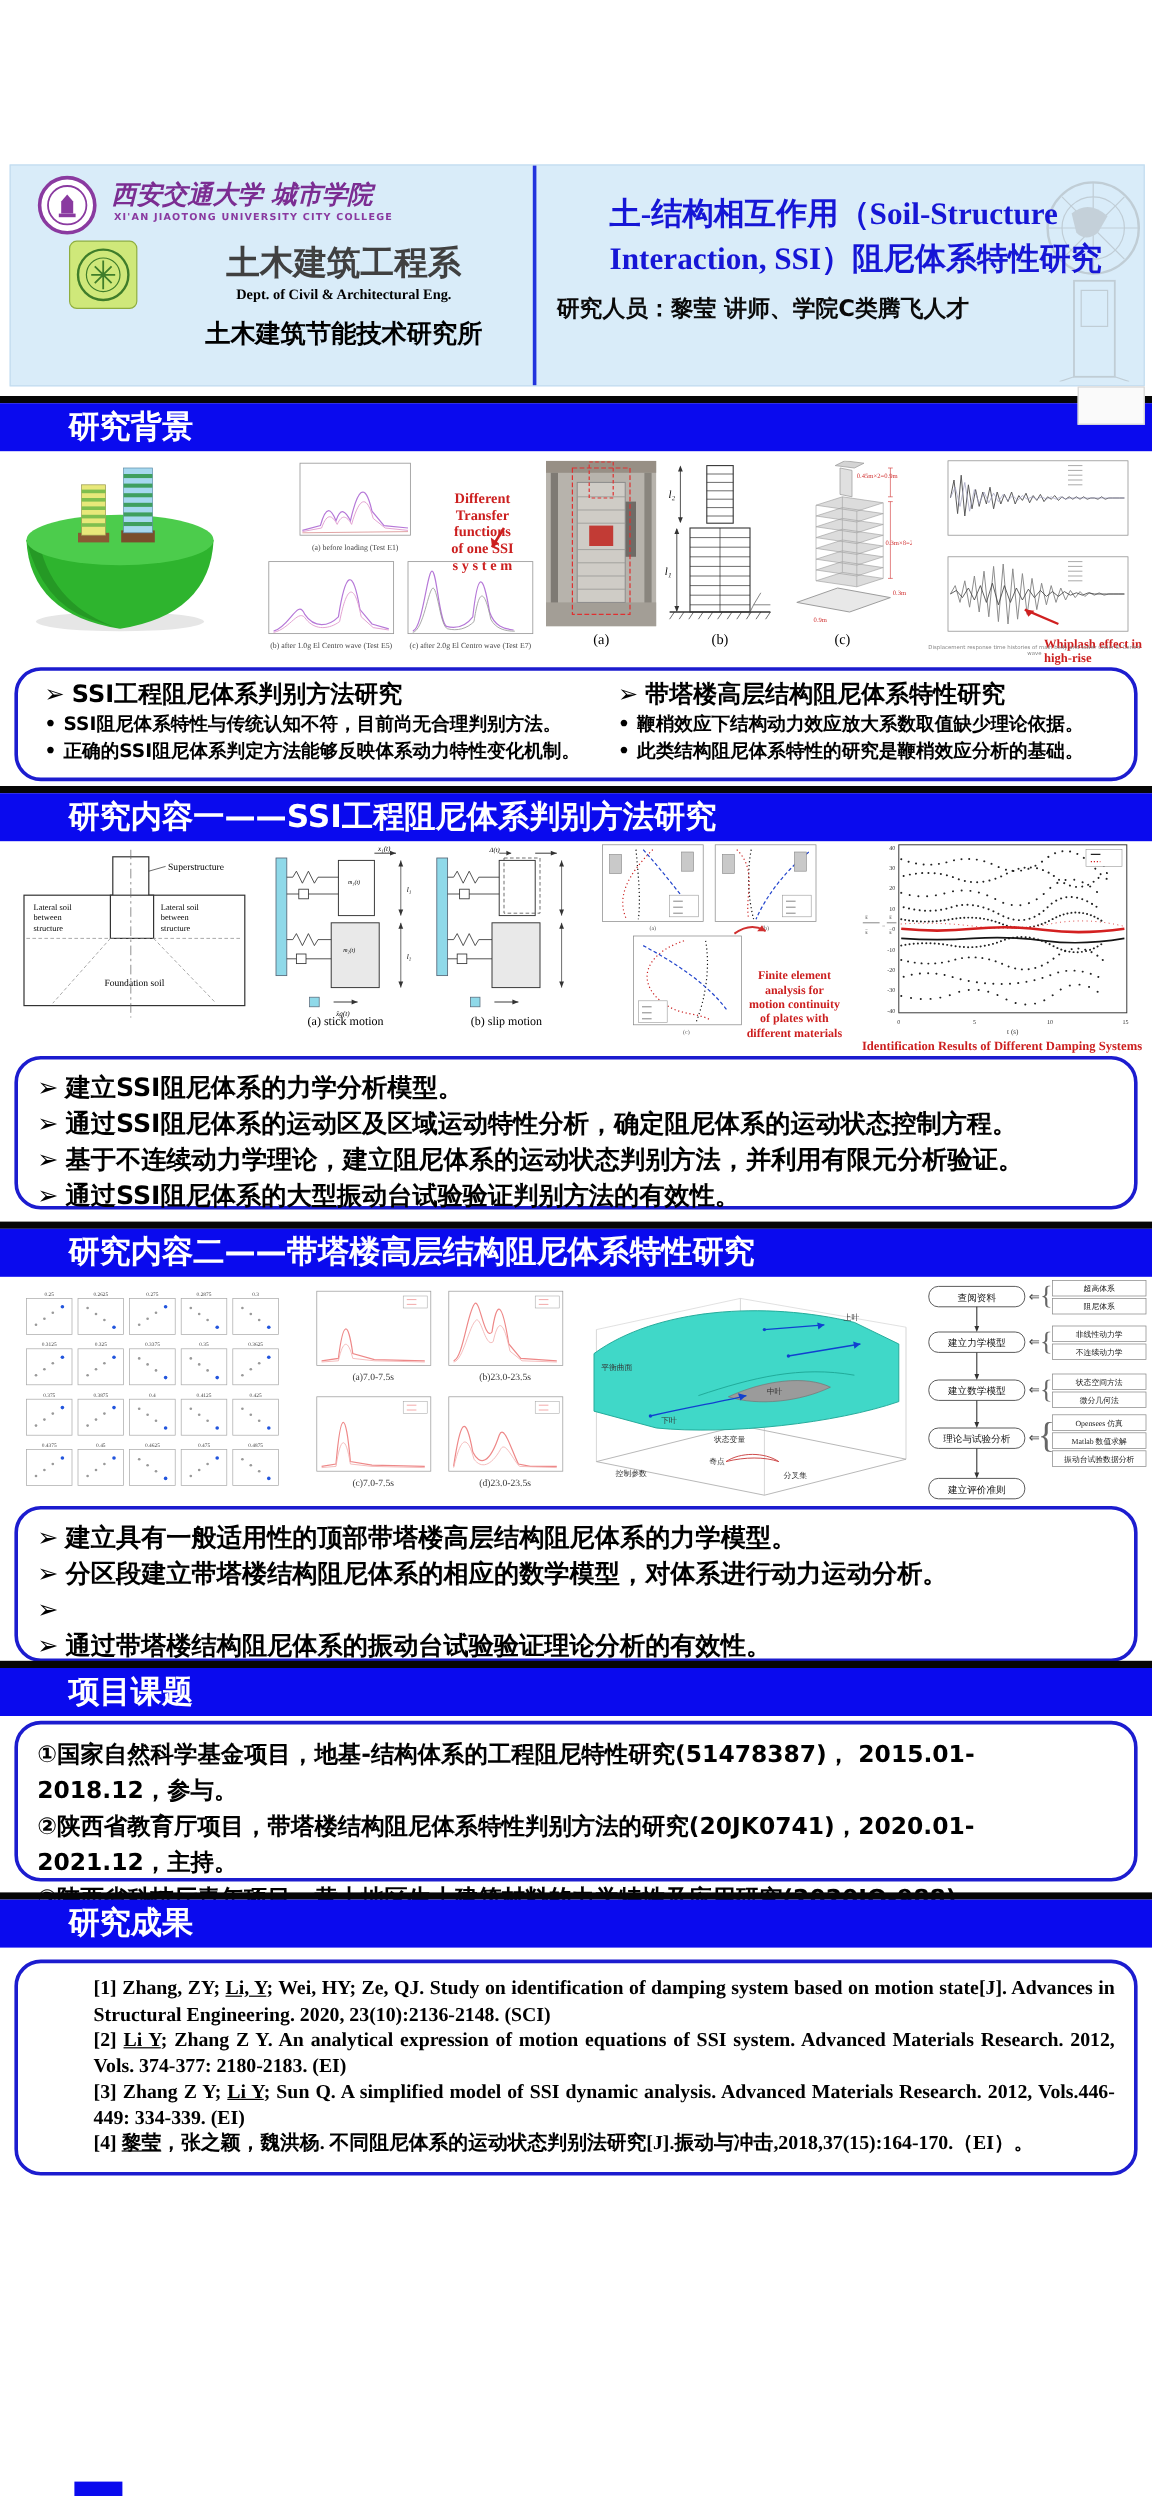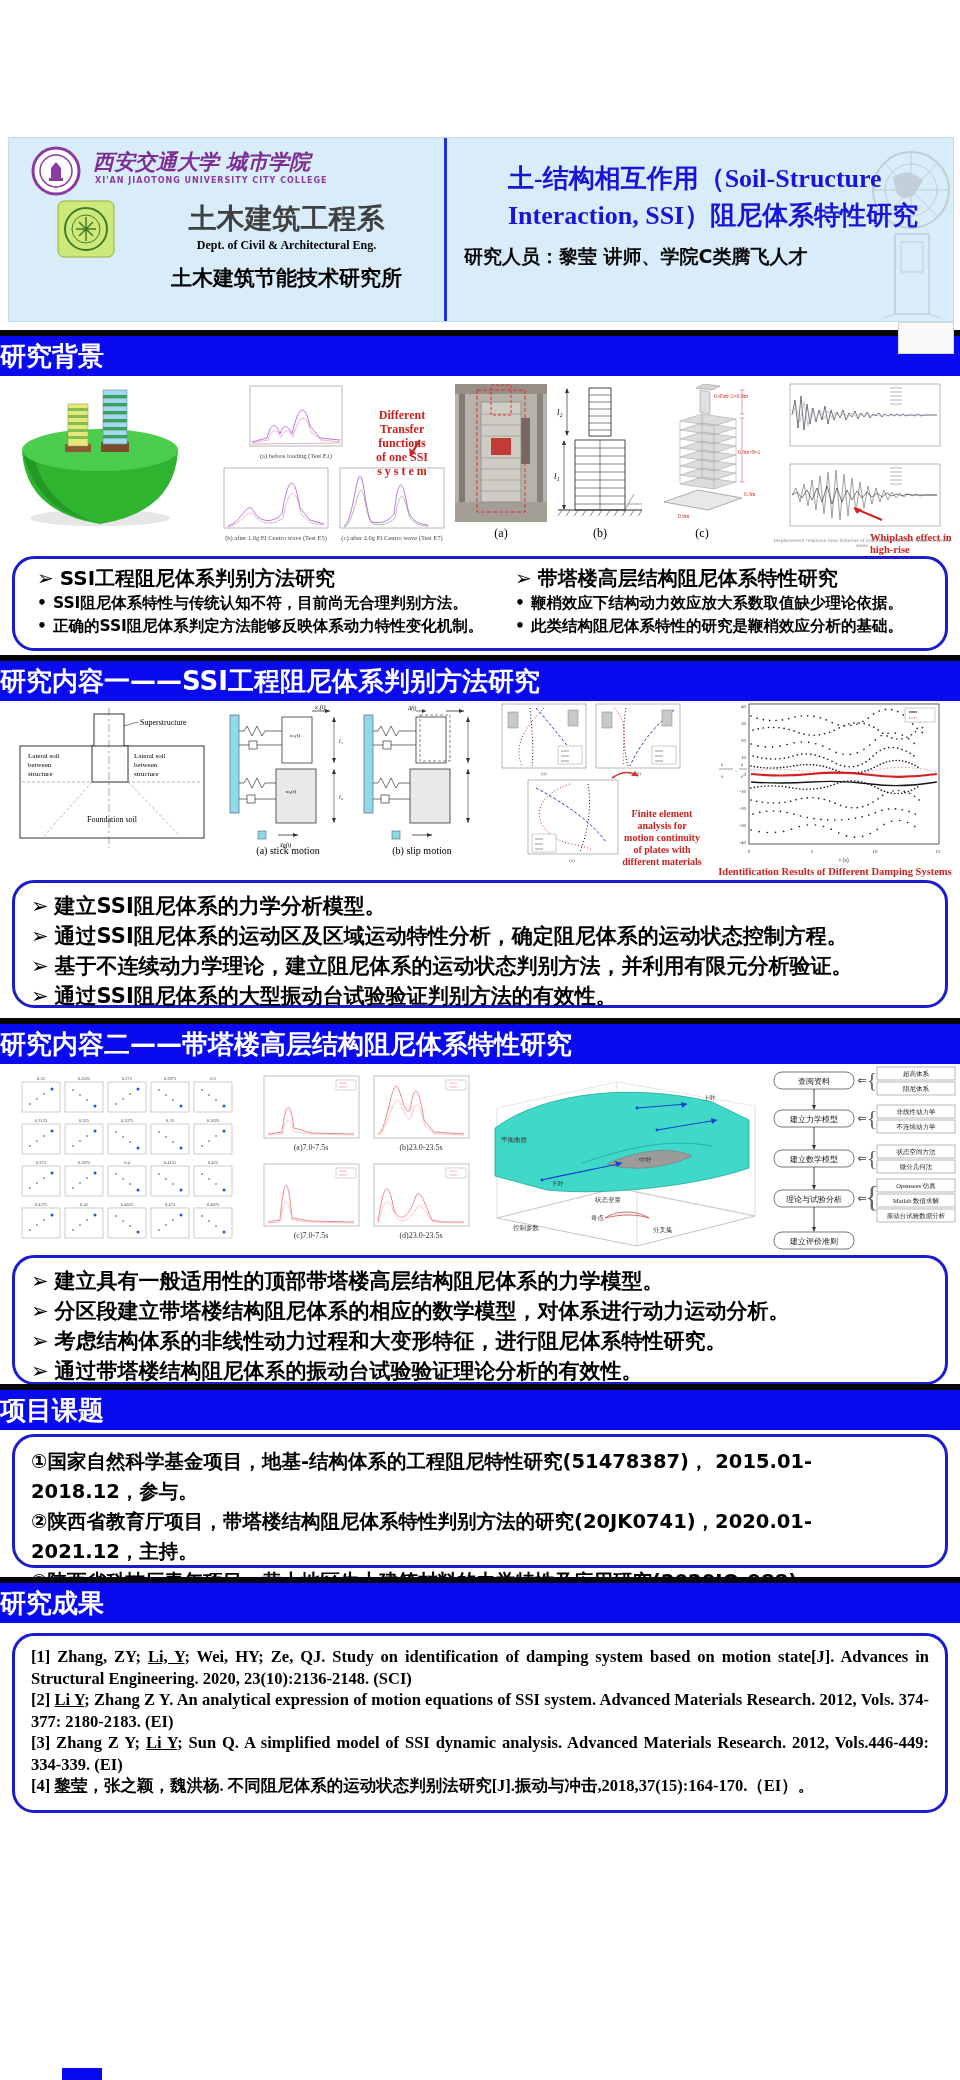--- a/index.html
+++ b/index.html
@@ -12,33 +12,33 @@
   .uni-cn{font-weight:bold;font-style:italic;font-size:21px;color:#7b2d92;}
   .uni-en{font-weight:bold;font-size:8px;letter-spacing:1px;color:#8a3aa0;}
   .dept-cn{font-weight:bold;font-size:28px;color:#404040;}
   .dept-en{font-weight:bold;font-size:12px;font-family:"Liberation Serif",serif;}
   .inst-cn{font-weight:bold;font-size:21px;}
   .ptitle{font-weight:bold;font-size:26px;line-height:37px;color:#1616d6;font-family:"Liberation Serif","DejaVu Sans",serif;margin-left:37px;}
   .researcher{font-weight:bold;font-size:19px;color:#0a0a0a;}
   
   .bar-black{position:absolute;left:0;width:960px;height:6px;background:#060606;}
   .bar-blue{position:absolute;left:0;width:960px;height:40px;background:#0a0aee;}
-  .bar-blue .t{color:#ffffff;font-weight:bold;font-size:26px;line-height:40px;}
+  .bar-blue .t{color:#ffffff;font-weight:bold;font-size:26px;line-height:40px;padding-left:57px;}
   
   .rbox{position:absolute;background:#fff;border:3px solid #1c1ccf;border-radius:22px;box-sizing:border-box;}
   .bl{display:flex;align-items:flex-start;}
   .bl .g{flex:0 0 auto;margin-right:6px;}
   .big-bullets{padding:8px 16px 0 16px;}
   .big-bullets .bl{font-weight:bold;font-size:21px;line-height:30px;}
   .bg-col .title{font-weight:bold;font-size:20px;line-height:27px;}
   .bg-col .sub{font-weight:bold;font-size:15.5px;line-height:23px;}
   .proj{padding:10px 32px 0 16px;font-weight:bold;font-size:19.5px;line-height:30px;}
   .refs{padding:10px 16px 0 16px;font-family:"Liberation Serif",serif;font-weight:bold;
         font-size:16.5px;line-height:21.5px;text-align:justify;}
-  .refs .ref{margin-bottom:0;}
+  .refs .ref{margin-bottom:0;margin-left:47px;}
   .u{text-decoration:underline;}
   .pre{white-space:pre-line;margin-top:24px;}
   .rednote{color:#cc1f1f;font-weight:bold;text-align:center;font-family:"Liberation Serif",serif;}
   .figcap{font-family:"Liberation Serif",serif;font-size:12px;text-align:center;}
   svg{display:block;}
   svg text{font-family:"Liberation Serif","DejaVu Sans",serif;}
 </style>
 </head>
 <body>
 
@@ -622,21 +622,20 @@
     <div class="bl">
         <span class="g">➢</span>
         <span>建立具有一般适用性的顶部带塔楼高层结构阻尼体系的力学模型。</span>
       </div>
     <div class="bl">
         <span class="g">➢</span>
         <span>分区段建立带塔楼结构阻尼体系的相应的数学模型，对体系进行动力运动分析。</span>
       </div>
     <div class="bl">
         <span class="g">➢</span>
-        <span>考虑结构体系的非线性动力过程和大变形特征，进行阻尼体系特性研究。</span>
       </div>
     <div class="bl">
         <span class="g">➢</span>
         <span>通过带塔楼结构阻尼体系的振动台试验验证理论分析的有效性。</span>
       </div>
   </div>
 
   <div class="bar-black" style="top:1384px"></div>
   <div class="bar-blue" style="top:1390px">
     <div class="t">项目课题</div>

